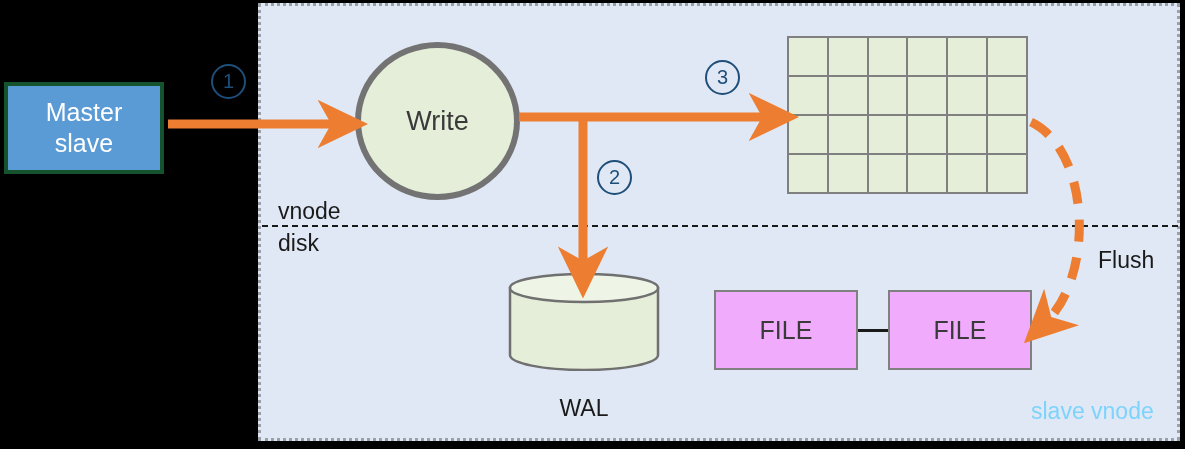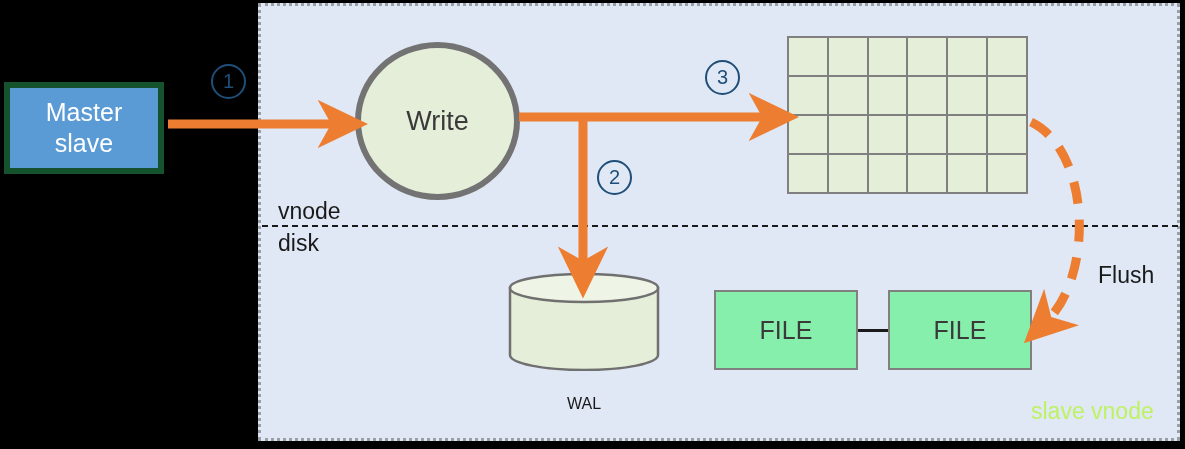--- a/index.html
+++ b/index.html
@@ -27,21 +27,21 @@
     border: 3px dotted #9aa0a6;
     box-sizing: border-box;
   }
   .master-box {
     position: absolute;
     left: 4px;
     top: 82px;
     width: 160px;
     height: 92px;
     background: #5b9bd5;
-    border: 6px solid #14532d;
+    border: 4px solid #14532d;
     box-sizing: border-box;
     display: flex;
     flex-direction: column;
     align-items: center;
     justify-content: center;
     color: #ffffff;
     font-size: 25px;
     line-height: 1.25;
   }
   .circled-num {
@@ -126,30 +126,30 @@
     top: 272px;
     width: 152px;
     height: 99px;
   }
   .label-wal {
     position: absolute;
     left: 508px;
     top: 395px;
     width: 152px;
     text-align: center;
-    font-size: 16px;
+    font-size: 23px;
     color: #1a1a1a;
   }
 
   .file-box {
     position: absolute;
     top: 290px;
     width: 144px;
     height: 80px;
-    background: #86efac;
+    background: #f0abfc;
     border: 2.5px solid #808080;
     box-sizing: border-box;
     display: flex;
     align-items: center;
     justify-content: center;
     font-size: 25px;
     color: #3a3a3a;
   }
   #file1 { left: 714px; }
   #file2 { left: 888px; }
@@ -158,30 +158,30 @@
     left: 858px;
     top: 329px;
     width: 30px;
     height: 0;
     border-top: 3px solid #1a1a1a;
   }
 
   .label-flush {
     position: absolute;
     left: 1098px;
-    top: 262px;
+    top: 247px;
     font-size: 23px;
     color: #1a1a1a;
   }
   .label-slave {
     position: absolute;
     left: 1031px;
     top: 398px;
     font-size: 23px;
-    color: #bef264;
+    color: #7dd3fc;
   }
 
   svg.overlay {
     position: absolute;
     left: 0;
     top: 0;
     width: 1185px;
     height: 449px;
     pointer-events: none;
   }

